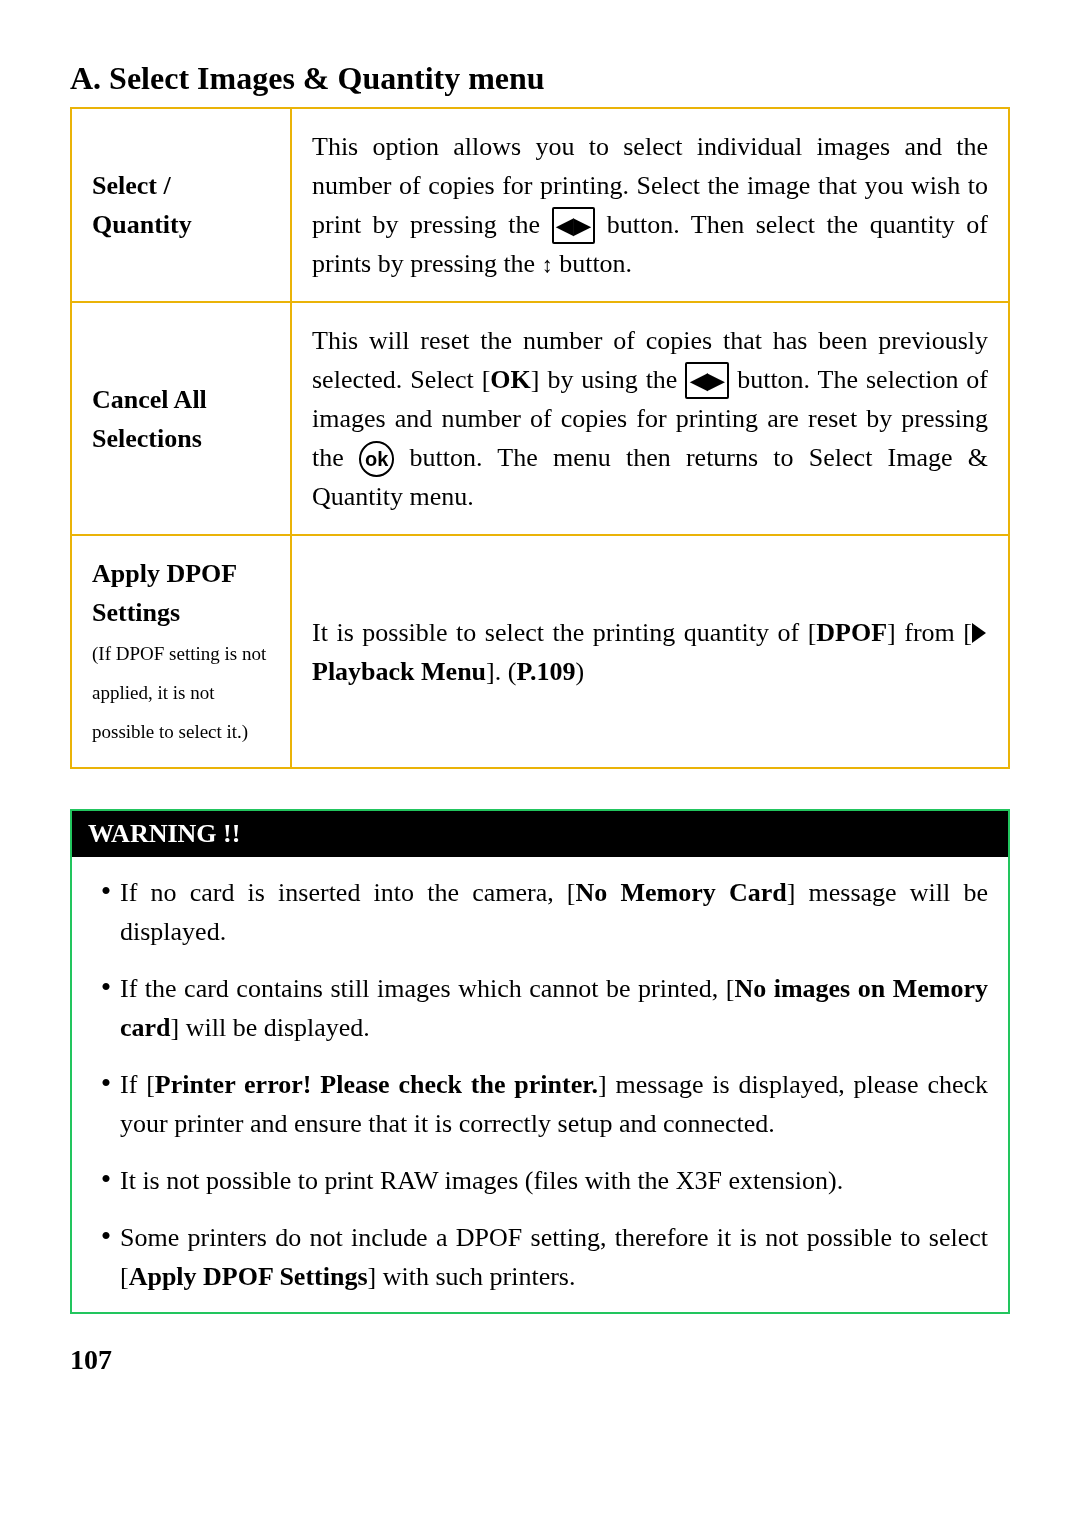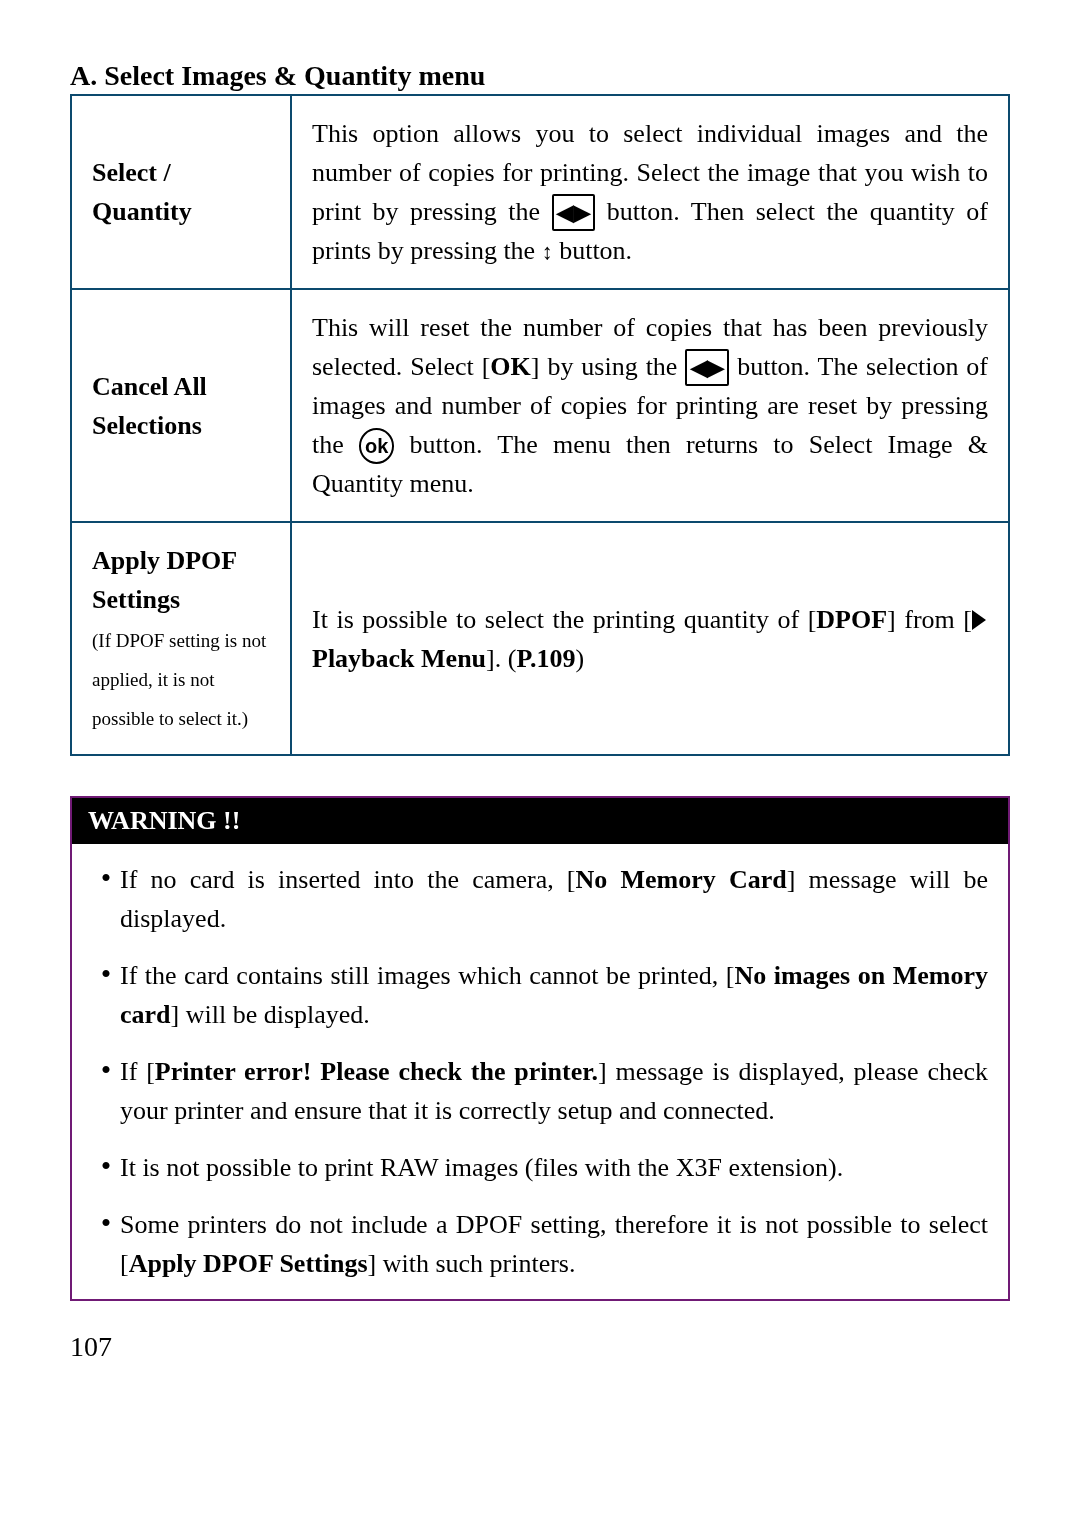--- a/index.html
+++ b/index.html
@@ -11,34 +11,34 @@
       width: 1080px;
       min-height: 1528px;
       background: #ffffff;
       font-family: "Times New Roman", Times, serif;
       font-size: 26px;
       color: #000000;
       padding: 60px 70px 60px 70px;
     }
 
     .section-title {
-      font-size: 28px;
-      font-weight: bold;
-      margin-bottom: 2px;
+      font-size: 32px;
+      font-weight: bold;
+      margin-bottom: 10px;
     }
 
     
     .main-table {
       width: 100%;
       border-collapse: collapse;
       border: 2px solid #000;
       margin-bottom: 40px;
     }
     .main-table td {
-      border: 2px solid #0c4a6e;
+      border: 2px solid #eab308;
       padding: 18px 20px;
       vertical-align: top;
       font-size: 26px;
       line-height: 1.5;
     }
     .main-table .label-cell {
       width: 220px;
       font-weight: bold;
       vertical-align: middle;
     }
@@ -81,21 +81,21 @@
       height: 0;
       border-top: 10px solid transparent;
       border-bottom: 10px solid transparent;
       border-left: 14px solid #000;
       margin-bottom: -2px;
       margin-right: 2px;
     }
 
     
     .warning-box {
-      border: 2px solid #701a75;
+      border: 2px solid #22c55e;
       margin-bottom: 30px;
     }
     .warning-header {
       background: #000000;
       color: #ffffff;
       font-weight: bold;
       font-size: 26px;
       padding: 8px 16px;
     }
     .warning-content {
@@ -117,21 +117,21 @@
       font-size: 30px;
       line-height: 1.2;
       text-align: center;
     }
     .bullet-text {
       flex: 1;
     }
 
     .page-number {
       font-size: 28px;
-      font-weight: normal;
+      font-weight: bold;
       margin-top: 4px;
     }
   </style>
 </head>
 <body>
 
 <div class="section-title">A. Select Images &amp; Quantity menu</div>
 
 <table class="main-table">
   <tbody>

